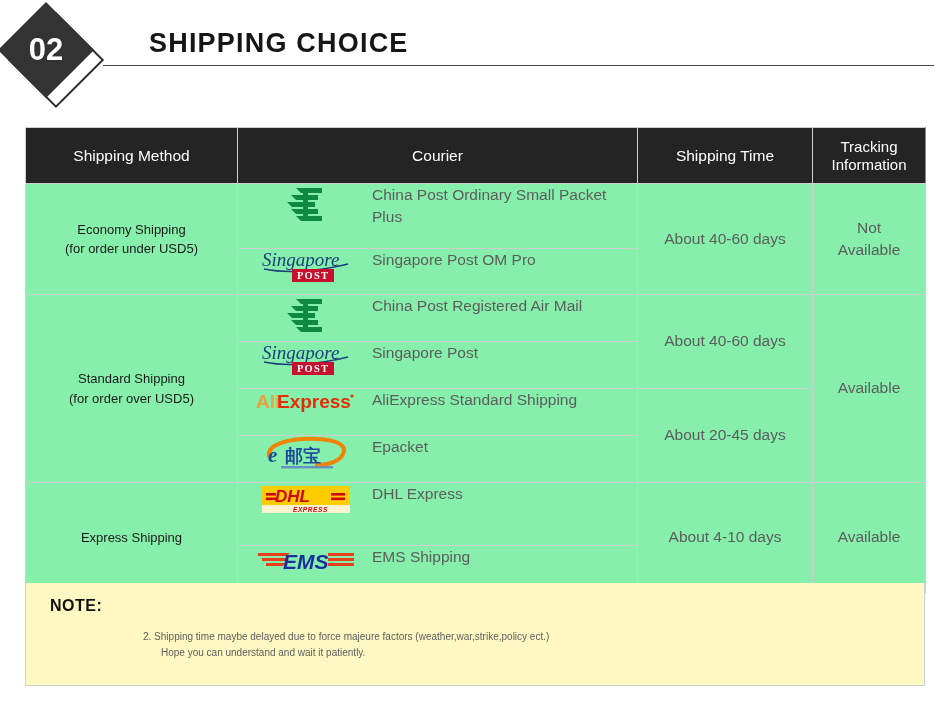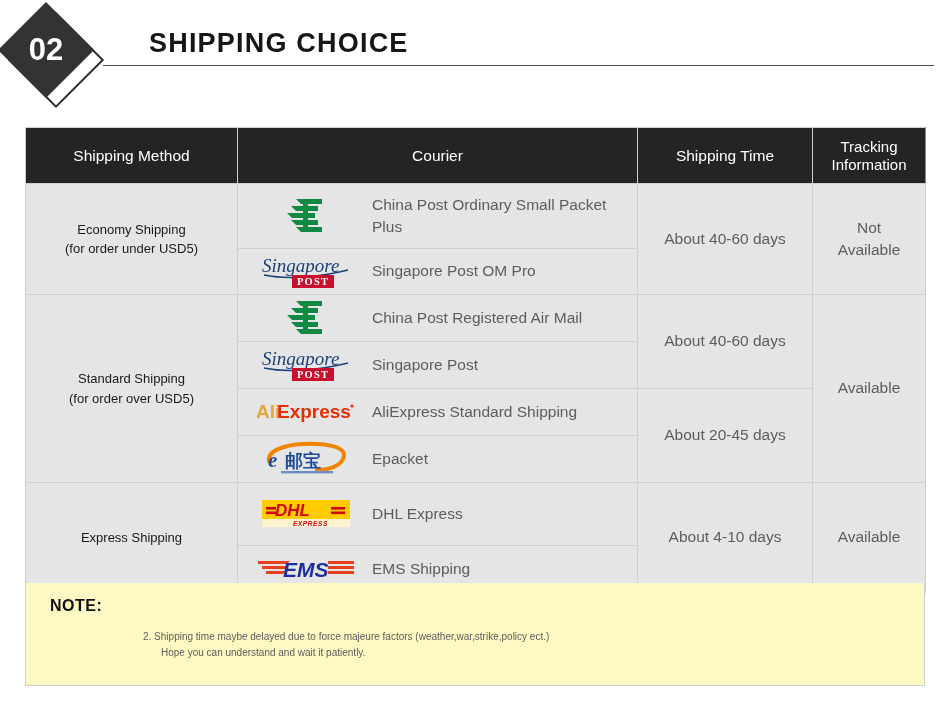--- a/index.html
+++ b/index.html
@@ -59,21 +59,21 @@
   
   .table-wrap {
     position: absolute;
     left: 25px; top: 127px;
     width: 900px;
   }
   table.ship {
     width: 900px;
     border-collapse: collapse;
     table-layout: fixed;
-    background: #e5e5e5;
+    background: #86efac;
   }
   table.ship td, table.ship th {
     border: 1px solid #cfcfcf;
     padding: 0;
   }
   thead th {
     background: #242424;
     color: #ffffff;
     font-size: 15.5px;
     font-weight: normal;
@@ -94,21 +94,21 @@
     color: #1a1a1a;
     line-height: 1.5;
     padding: 4px 6px;
   }
   td.courier {
     padding: 0 0 0 0;
     vertical-align: middle;
   }
   .courier-inner {
     display: flex;
-    align-items: center;
+    align-items: flex-start;
     height: 100%;
     padding-left: 8px;
   }
   .logo-cell {
     width: 120px;
     min-width: 120px;
     display: flex;
     align-items: center;
     justify-content: center;
   }

